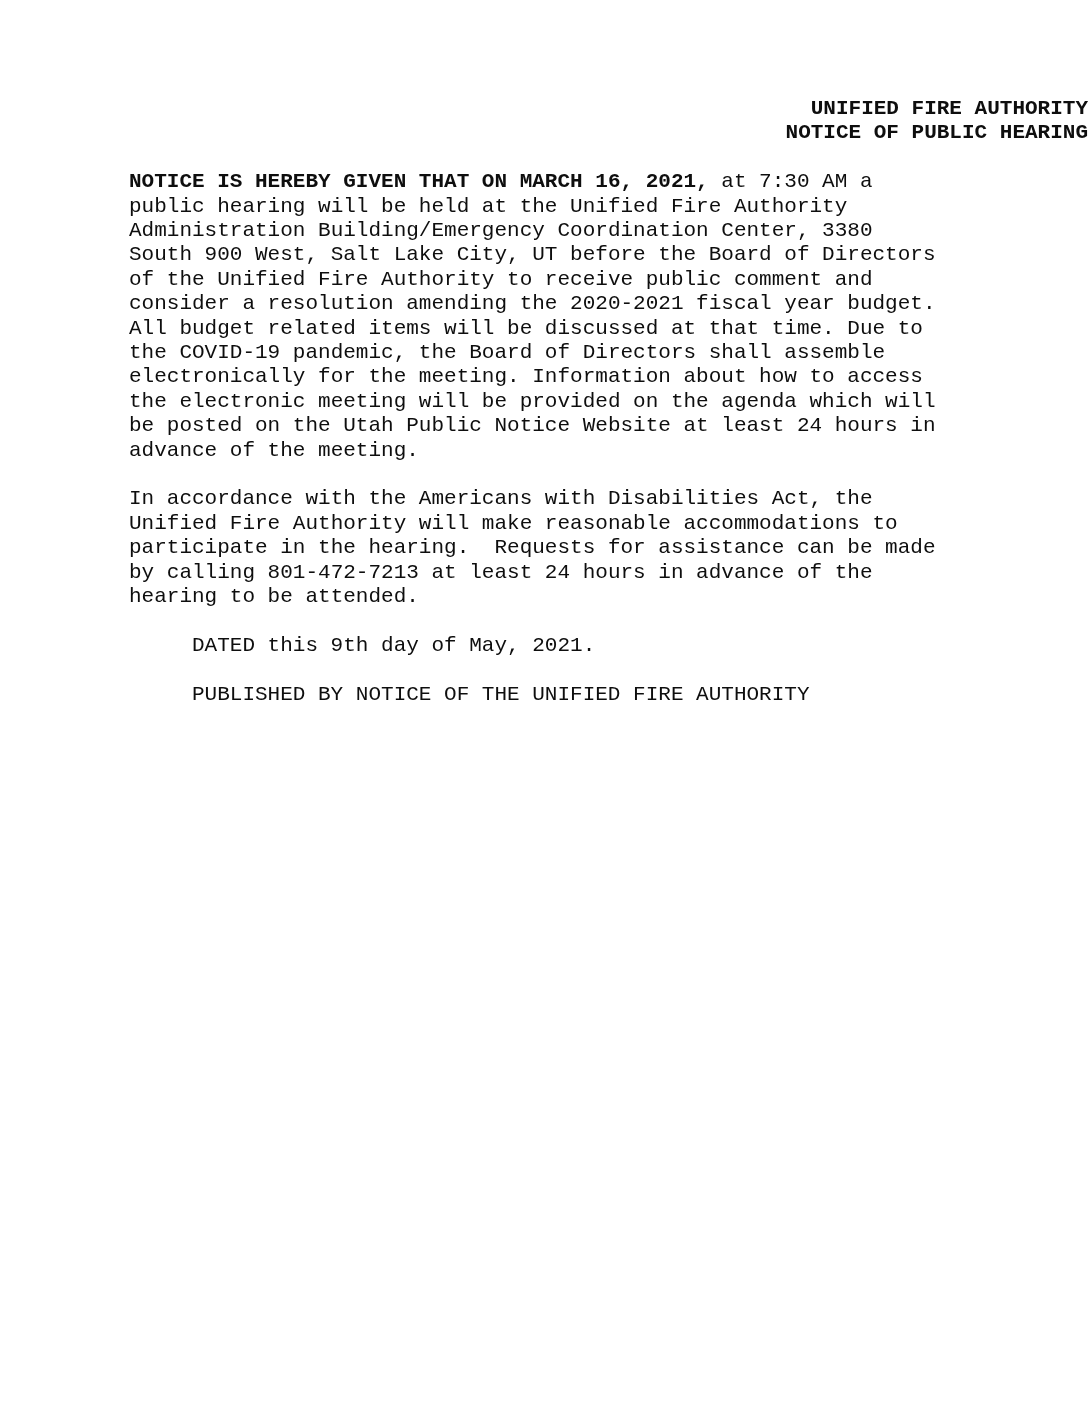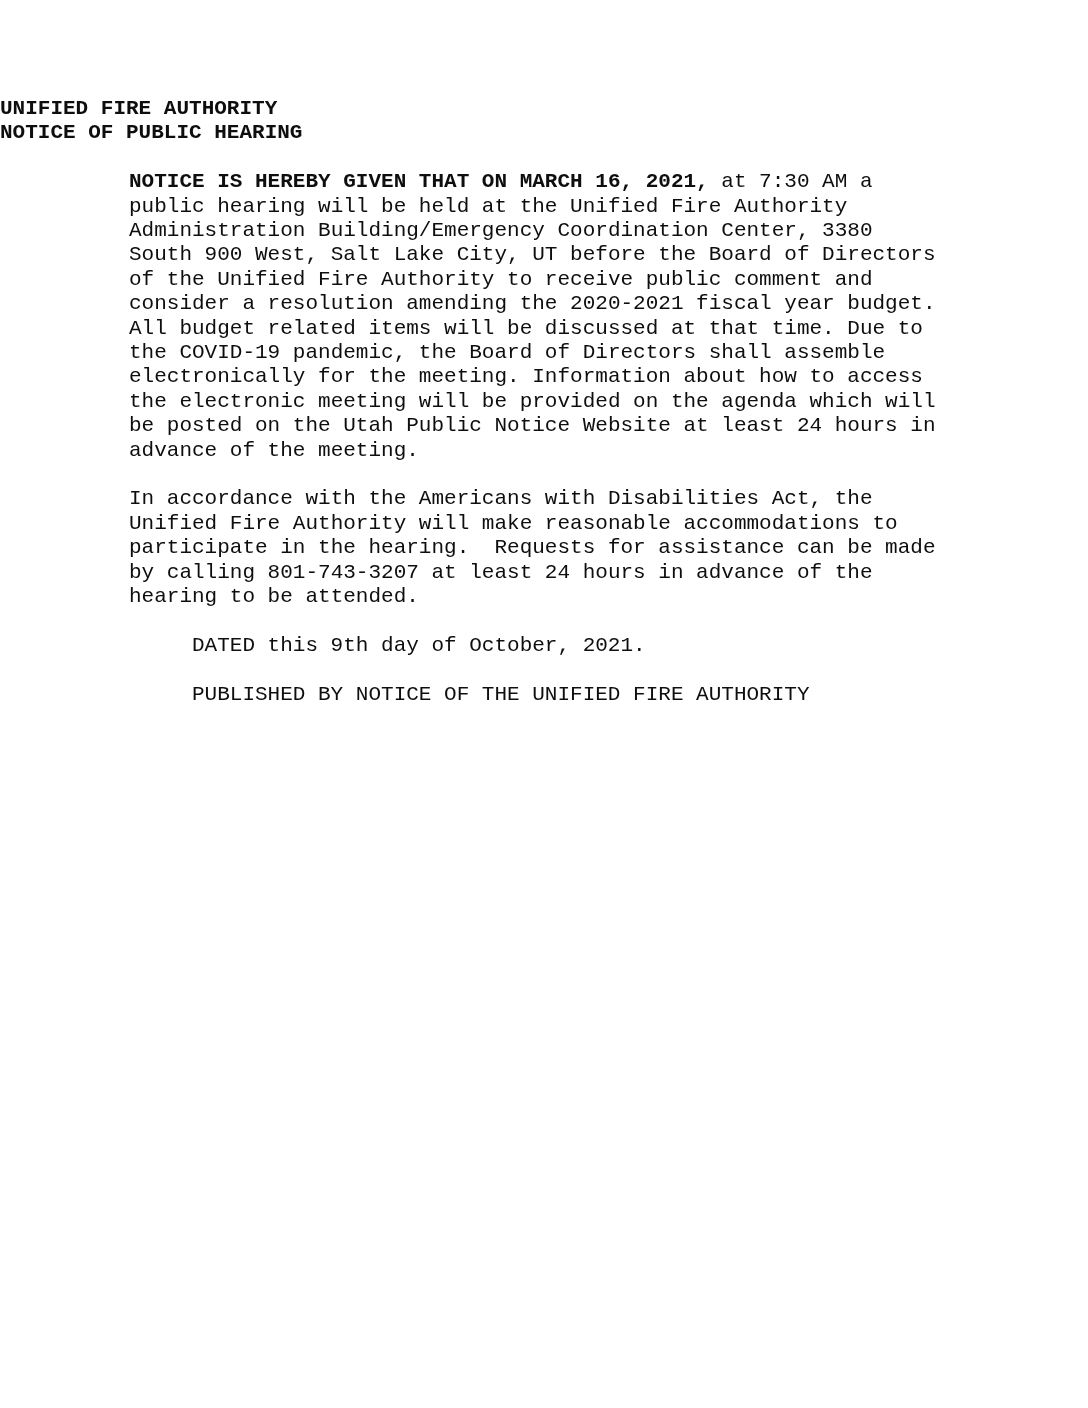--- a/index.html
+++ b/index.html
@@ -18,21 +18,21 @@
     font-family: "Liberation Mono", "DejaVu Sans Mono", monospace;
     font-size: 21px;
     line-height: 24.4px;
     color: #0e0e0e;
     overflow: hidden;
   }
   .heading {
     
     margin-left: -129px;
     margin-right: -40px;
-    text-align: left;
+    text-align: right;
     font-weight: bold;
     margin-bottom: 24.4px;
   }
   .heading div {
     white-space: pre;
   }
   .para {
     margin: 0 0 24.4px 0;
     white-space: pre-wrap;
   }
@@ -67,20 +67,20 @@
 the COVID-19 pandemic, the Board of Directors shall assemble
 electronically for the meeting. Information about how to access
 the electronic meeting will be provided on the agenda which will
 be posted on the Utah Public Notice Website at least 24 hours in
 advance of the meeting.</span></p>
 
 
   <p class="para">In accordance with the Americans with Disabilities Act, the
 Unified Fire Authority will make reasonable accommodations to
 participate in the hearing.  Requests for assistance can be made
-by calling 801-743-3207 at least 24 hours in advance of the
+by calling 801-472-7213 at least 24 hours in advance of the
 hearing to be attended.</p>
 
-  <p class="para indent">DATED this 9th day of October, 2021.</p>
+  <p class="para indent">DATED this 9th day of May, 2021.</p>
 
   <p class="para indent">PUBLISHED BY NOTICE OF THE UNIFIED FIRE AUTHORITY</p>
 
 </div>
 
 </body></html>

